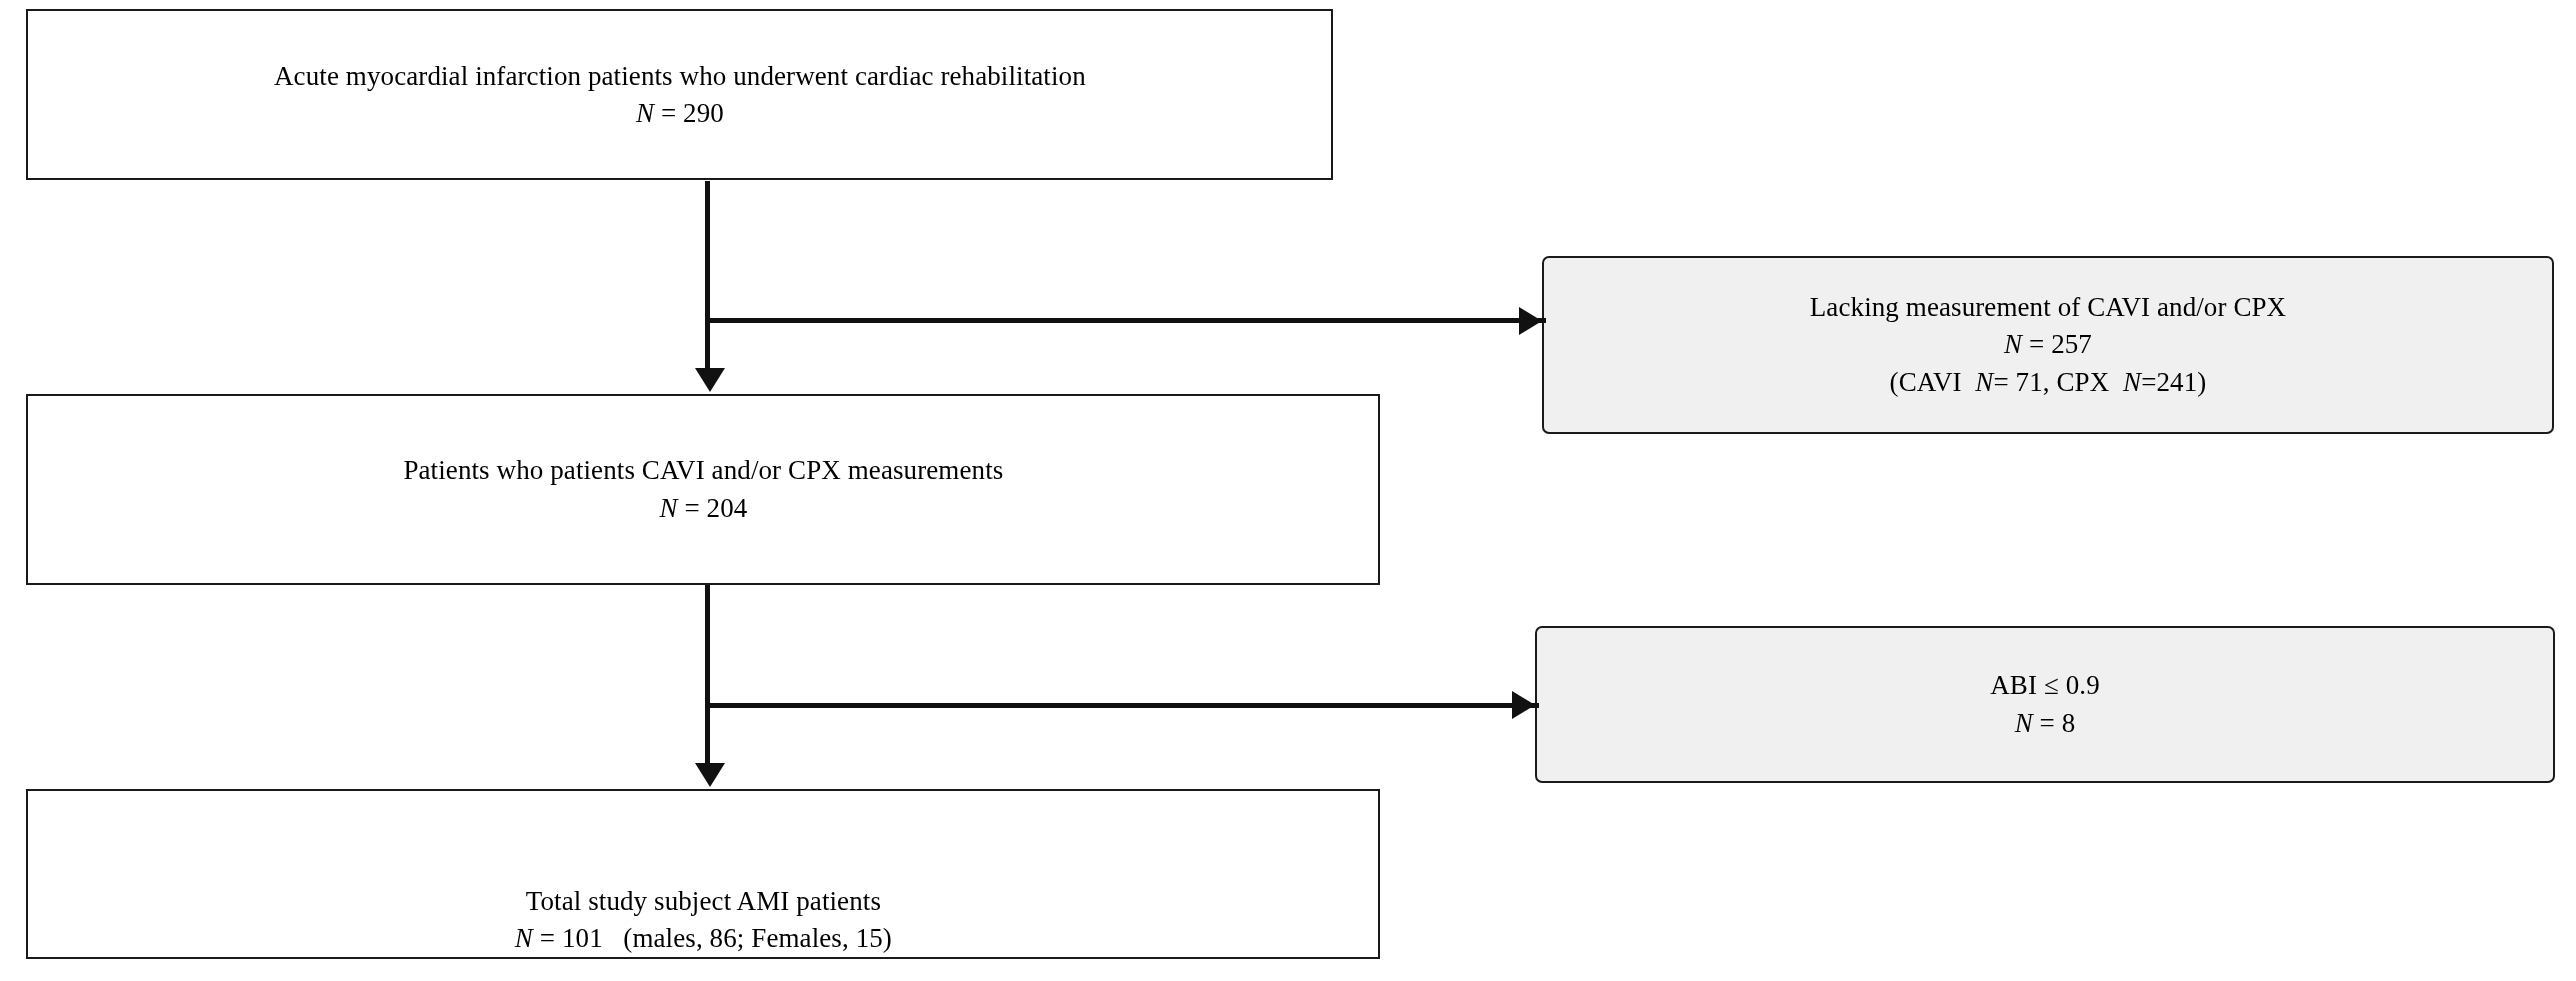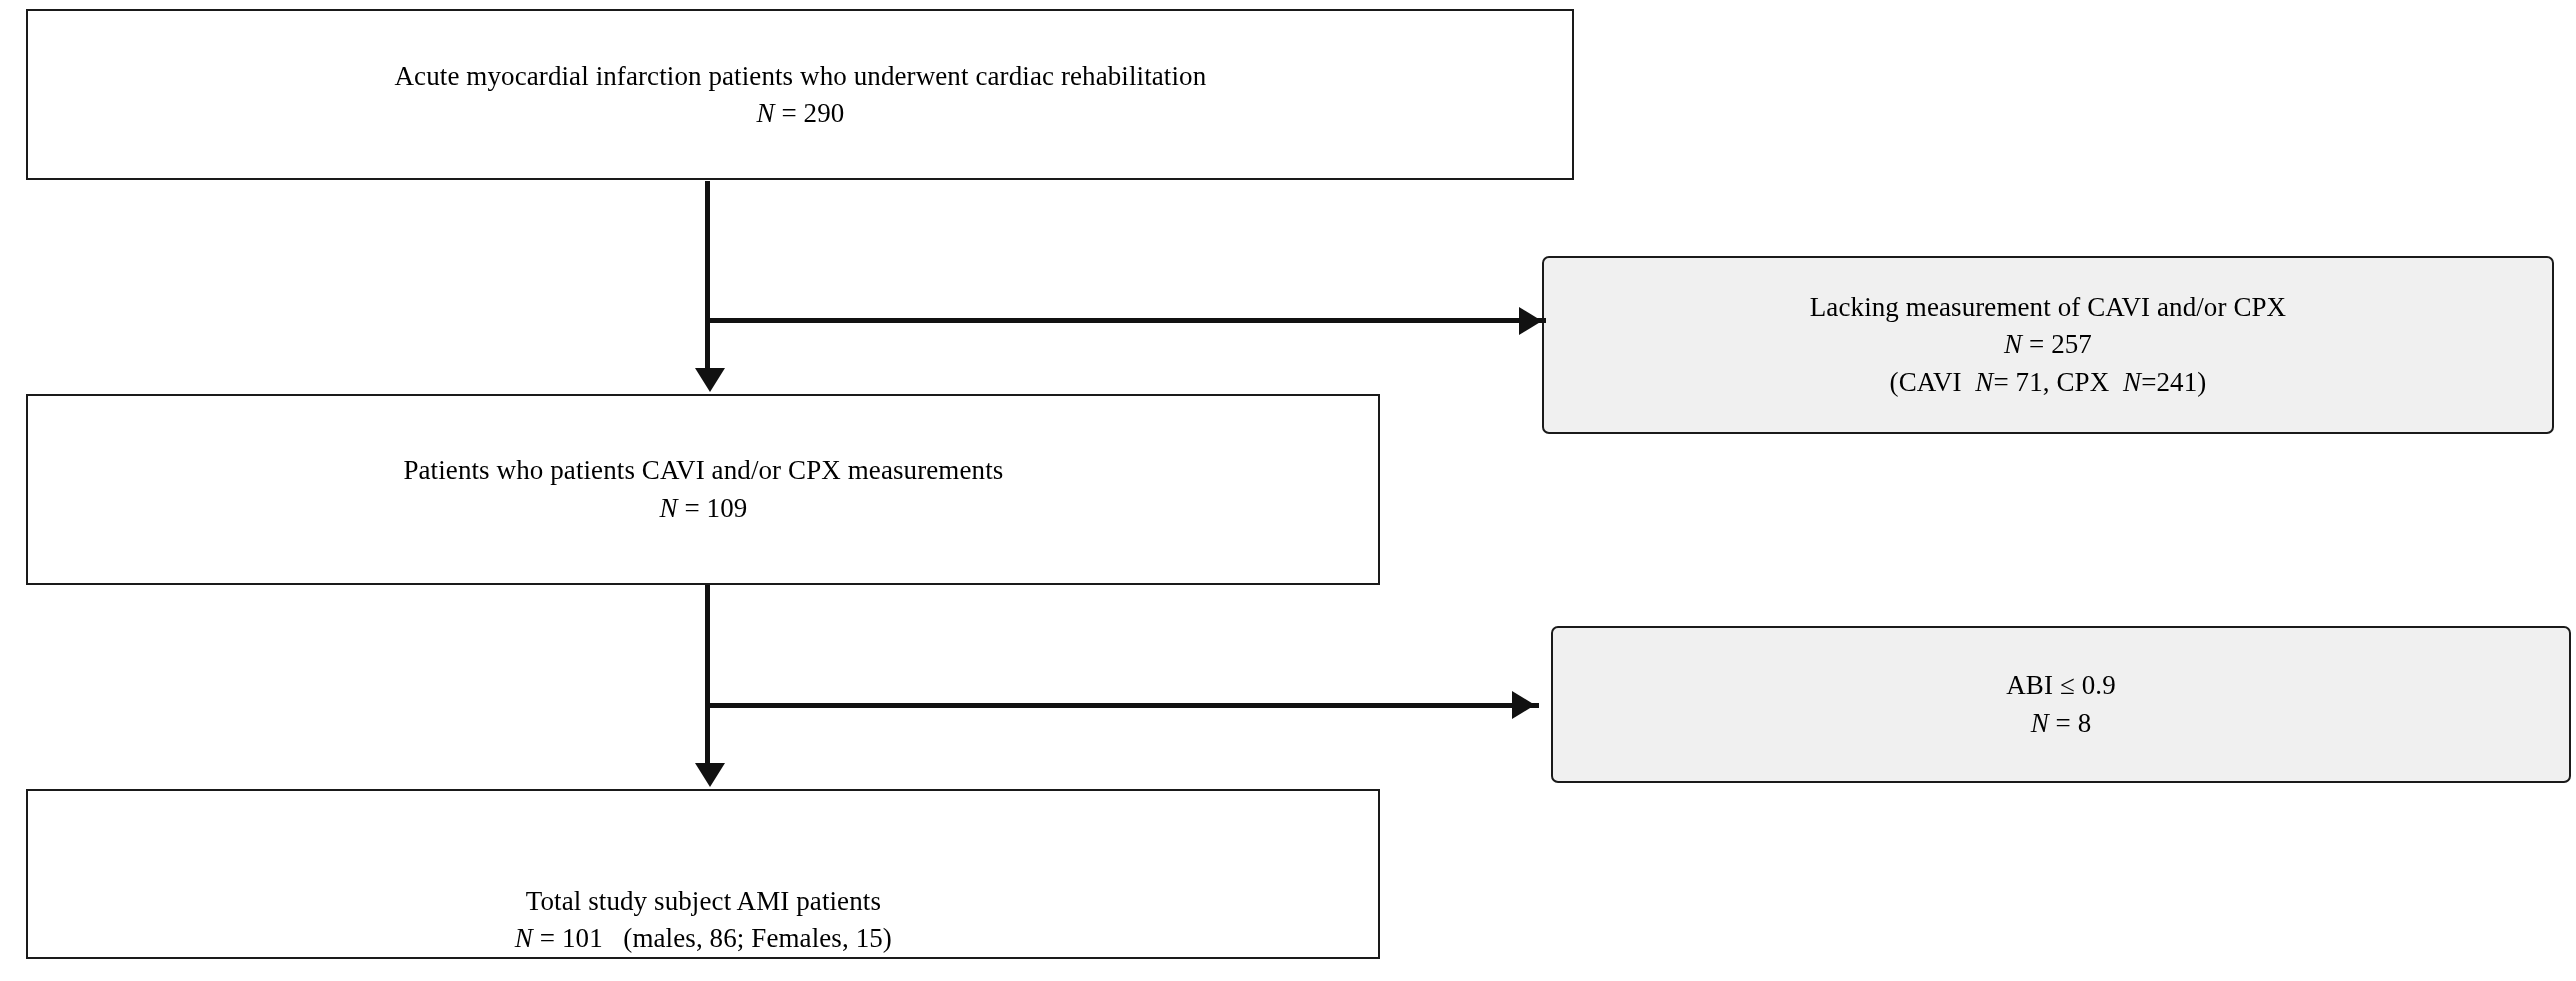--- a/index.html
+++ b/index.html
@@ -65,25 +65,25 @@
   .arrow-right {
     position: absolute;
     width: 0;
     height: 0;
     border-top: 14.3px solid transparent;
     border-bottom: 14.3px solid transparent;
     border-left: 23px solid #111111;
   }
 
   
-  #box-enrolled      { left: 26.4px;   top: 9.3px;   width: 1548px; height: 171px; }
+  #box-enrolled      { left: 26.4px;   top: 9.3px;   width: 1307px; height: 171px; }
   #box-completed     { left: 26.4px;   top: 394px;  width: 1354px; height: 191px; }
   #box-total         { left: 26.4px;   top: 789px; width: 1354px; height: 170px; justify-content: flex-end; }
   #box-excluded-1    { left: 1542px; top: 256px;  width: 1012px; height: 178px; }
-  #box-excluded-2    { left: 1535px; top: 626px;  width: 1020px; height: 157px; margin-left: 16px; }
+  #box-excluded-2    { left: 1535px; top: 626px;  width: 1020px; height: 157px; }
 
   
   #trunk-1           { left: 705px;  top: 181px;  height: 189px; }
   #trunk-1-head      { left: 695px;  top: 368px; }
   
   #branch-1          { left: 705px;  top: 318px;  width: 841px; }
   #branch-1-head     { left: 1519px; top: 307px; }
 
   
   #trunk-2           { left: 705px;  top: 585px;  height: 178px; }
@@ -97,21 +97,21 @@
 
 <div id="canvas">
 
   <div class="box white" id="box-enrolled">
     <span class="box-line">Acute myocardial infarction patients who underwent cardiac rehabilitation</span>
     <span class="box-line"><span class="ital">N</span> <span>= 290</span></span>
   </div>
 
   <div class="box white" id="box-completed">
     <span class="box-line">Patients who patients CAVI and/or CPX measurements</span>
-    <span class="box-line"><span class="ital">N</span> <span>= 109</span></span>
+    <span class="box-line"><span class="ital">N</span> <span>= 204</span></span>
   </div>
 
   <div class="box white" id="box-total">
     <span class="box-line">Total study subject AMI patients</span>
     <span class="box-line"><span class="ital">N</span> <span>= 101   (males, 86; Females, 15)</span></span>
   </div>
 
   <div class="box shaded" id="box-excluded-1">
     <span class="box-line">Lacking measurement of CAVI and/or CPX</span>
     <span class="box-line"><span class="ital">N</span> <span>= 257</span></span>

